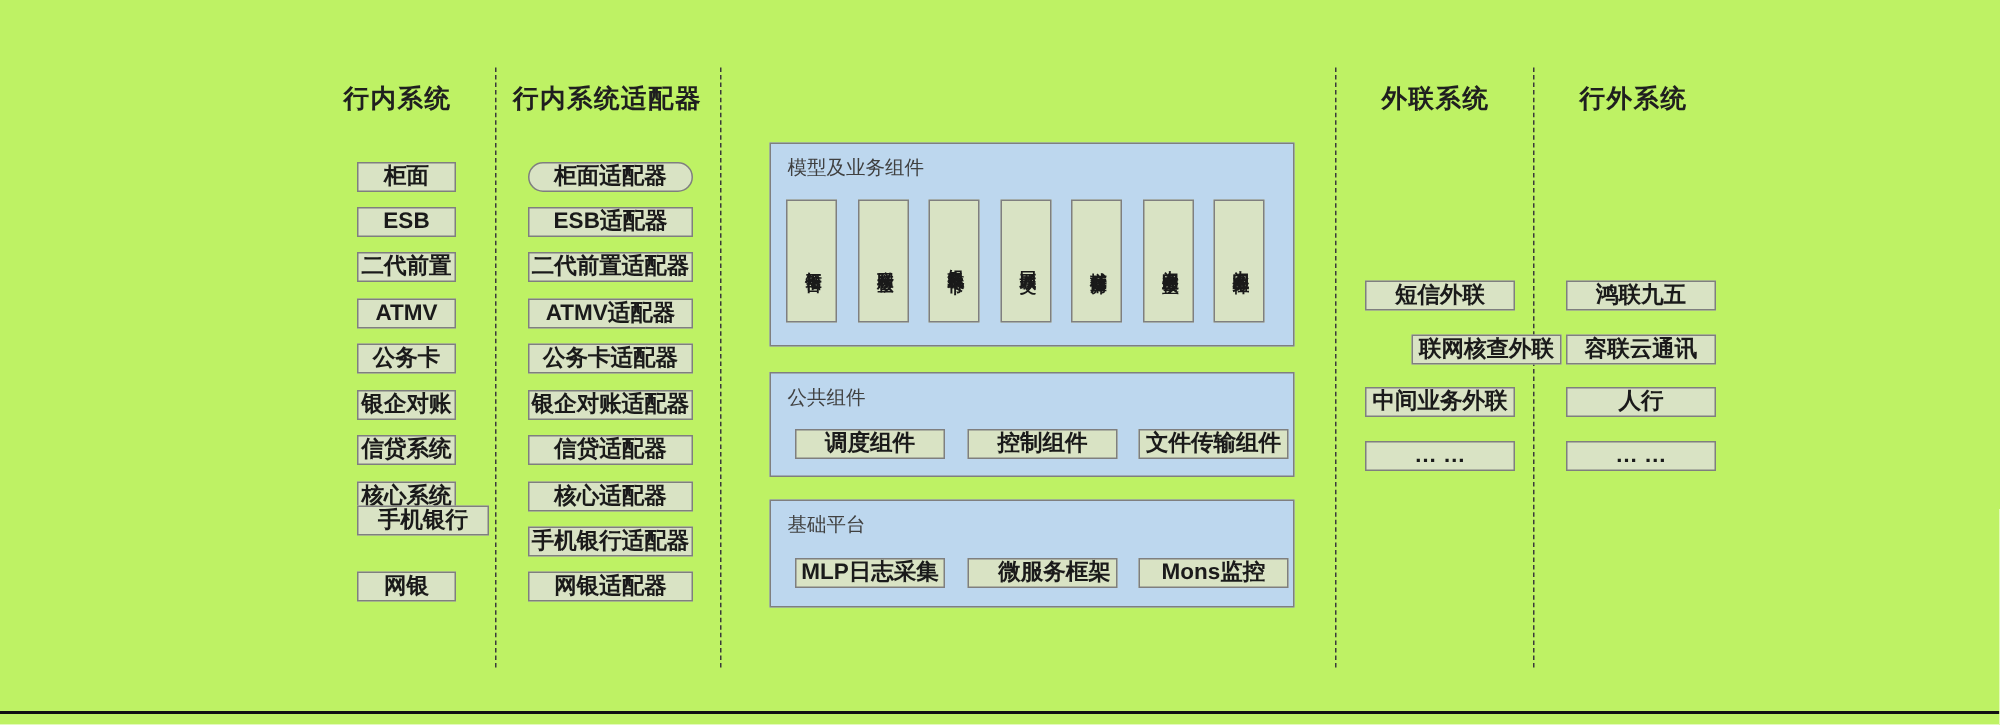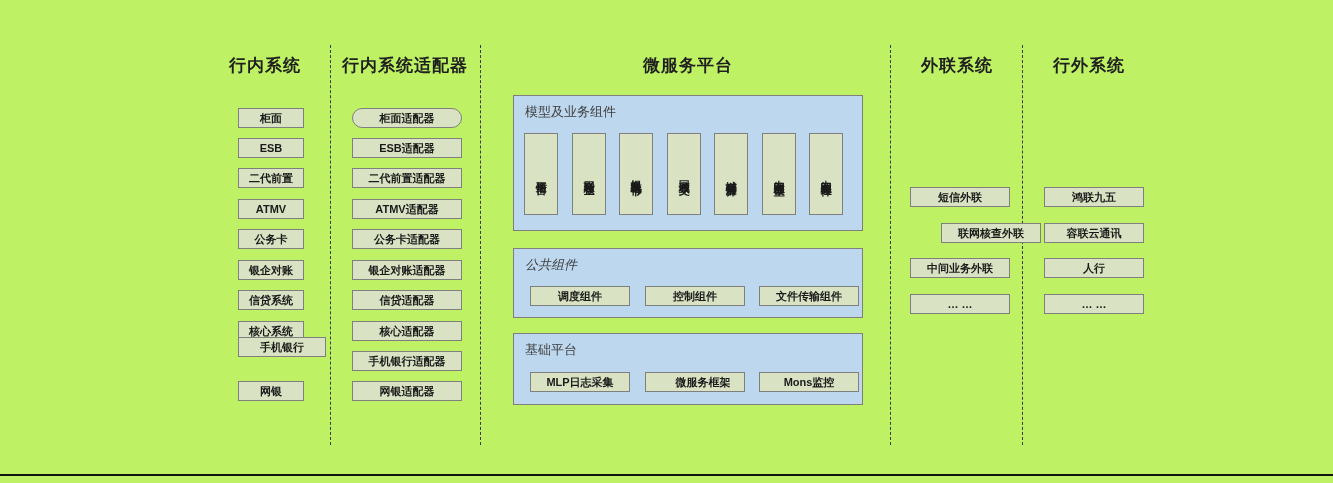--- a/index.html
+++ b/index.html
@@ -40,21 +40,21 @@
     letter-spacing: 1px;
     white-space: nowrap;
   }
 
   
   .node {
     position: absolute;
     box-sizing: border-box;
     background: #d9e3c4;
     border: 1px solid #7f7f7f;
-    font-size: 11px;
+    font-size: 15px;
     color: #1a1a1a;
     font-weight: bold;
     display: flex;
     align-items: center;
     justify-content: center;
     text-align: center;
     line-height: 1.15;
   }
 
   
@@ -98,21 +98,20 @@
 
   <div class="divider" style="left:330px;"></div>
   <div class="divider" style="left:480px;"></div>
   <div class="divider" style="left:890px;"></div>
   <div class="divider" style="left:1022px;"></div>
 
   <div class="col-title" style="left:205px; top:54px; width:120px;">行内系统</div>
 
   <div class="col-title" style="left:330px; top:54px; width:150px;">行内系统适配器</div>
 
-  <div class="col-title" style="left:513px; top:54px; width:350px;">微服务平台</div>
 
   <div class="col-title" style="left:893px; top:54px; width:128px;">外联系统</div>
 
   <div class="col-title" style="left:1025px; top:54px; width:128px;">行外系统</div>
 
   <div class="node" style="left:238px; top:108px;  width:66px; height:20px;">柜面</div>
   <div class="node" style="left:238px; top:138px;  width:66px; height:20px;">ESB</div>
   <div class="node" style="left:238px; top:168px;  width:66px; height:20px;">二代前置</div>
   <div class="node" style="left:238px; top:199px;  width:66px; height:20px;">ATMV</div>
   <div class="node" style="left:238px; top:229px;  width:66px; height:20px;">公务卡</div>
@@ -138,21 +137,21 @@
 
   <div class="node vert" style="left:524px; top:133px; width:34px; height:82px;">短信平台</div>
   <div class="node vert" style="left:572px; top:133px; width:34px; height:82px;">联网核查</div>
   <div class="node vert" style="left:619px; top:133px; width:34px; height:82px;">银联及银行卡</div>
   <div class="node vert" style="left:667px; top:133px; width:34px; height:82px;">同城票交</div>
   <div class="node vert" style="left:714px; top:133px; width:34px; height:82px;">城商行清算</div>
   <div class="node vert" style="left:762px; top:133px; width:34px; height:82px;">中间业务模型</div>
   <div class="node vert" style="left:809px; top:133px; width:34px; height:82px;">中间业务组件</div>
 
   <div class="panel" style="left:513px; top:248px; width:350px; height:70px;"></div>
-  <div class="panel-title" style="left:525px; top:256px;font-style:italic;">公共组件</div>
+  <div class="panel-title" style="left:525px; top:256px;">公共组件</div>
 
   <div class="node" style="left:530px; top:286px; width:100px; height:20px;">调度组件</div>
   <div class="node" style="left:645px; top:286px; width:100px; height:20px;">控制组件</div>
   <div class="node" style="left:759px; top:286px; width:100px; height:20px;">文件传输组件</div>
 
   <div class="panel" style="left:513px; top:333px; width:350px; height:72px;"></div>
   <div class="panel-title" style="left:525px; top:341px;">基础平台</div>
 
   <div class="node" style="left:530px; top:372px; width:100px; height:20px;">MLP日志采集</div>
   <div class="node" style="left:645px; top:372px; width:100px; height:20px;padding-left:16px;">微服务框架</div>

